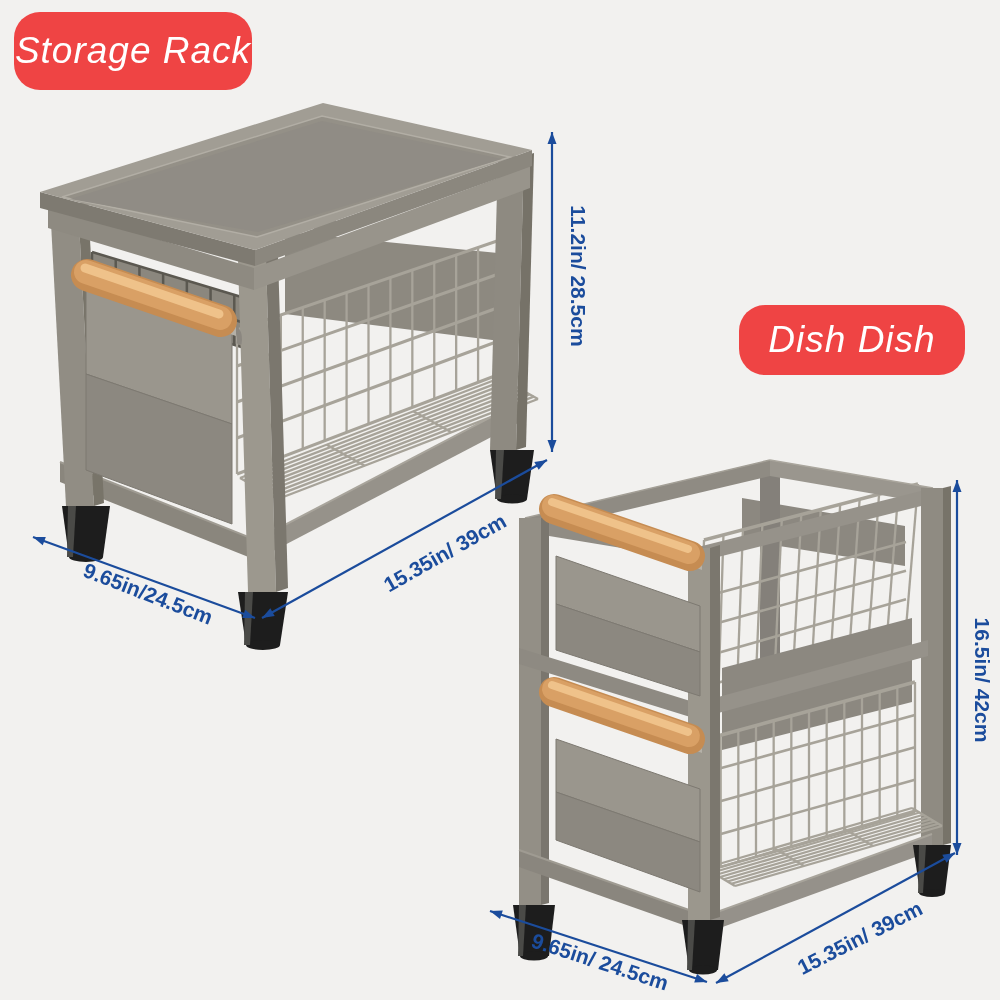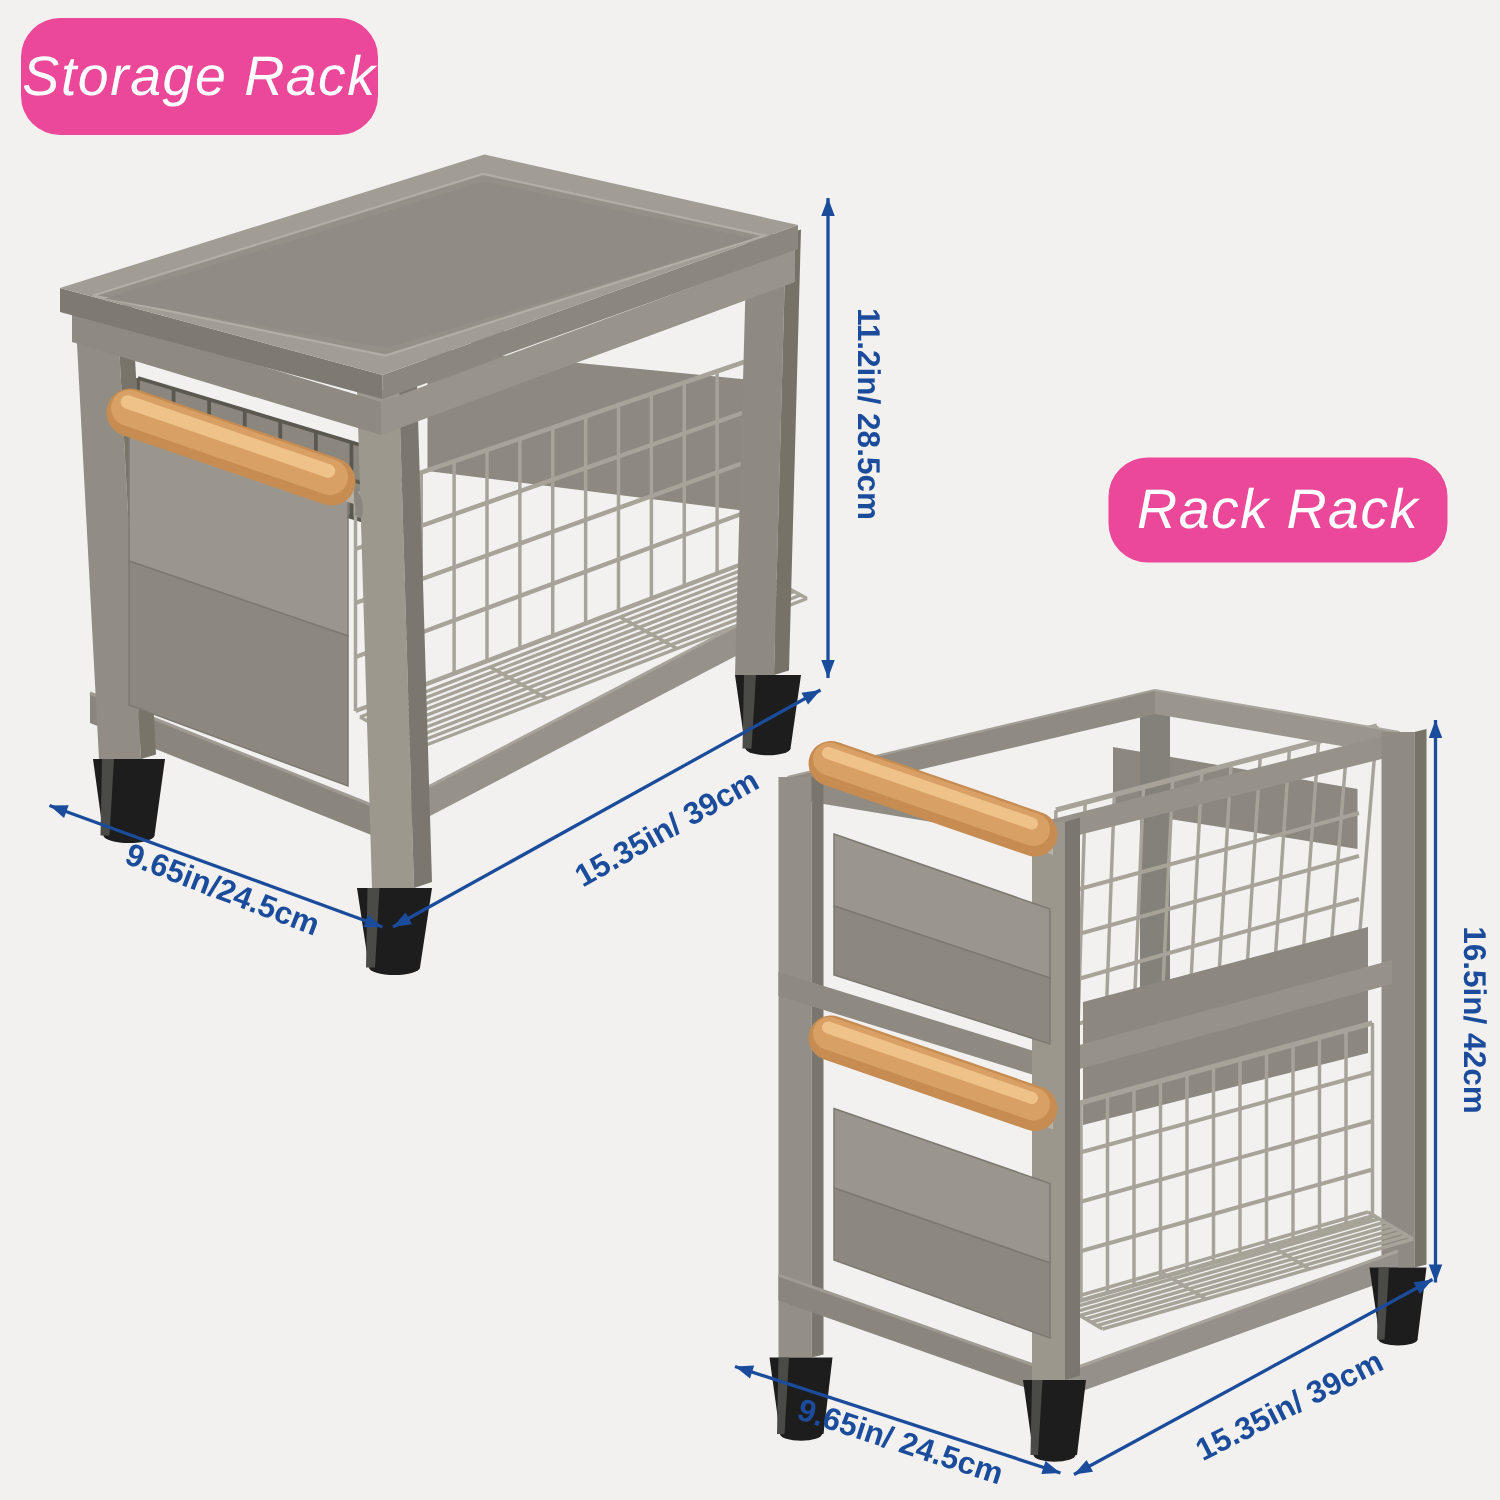--- a/index.html
+++ b/index.html
@@ -6,21 +6,21 @@
   body{font-family:"Liberation Sans", sans-serif;}
   .canvas{
     position:relative;
     width:1000px;height:1000px;
     background:#f2f1ef;
     overflow:hidden;
   }
   .scene{position:absolute;left:0;top:0;}
   .badge{
     position:absolute;
-    background:#ec4899;
+    background:#ef4444;
     color:#ffffff;
     font-style:italic;
     font-weight:500;
     display:flex;align-items:center;justify-content:center;
     border-radius:26px;
     letter-spacing:1px;
   }
   .badge.storage{left:14px;top:12px;width:238px;height:78px;font-size:37px;}
   .badge.dish{left:739px;top:305px;width:226px;height:70px;font-size:37px;}
   .dim-label{
@@ -322,21 +322,21 @@
 
     <g>
       <line x1="716" y1="983" x2="955" y2="853"></line>
       <polygon points="716,983 728.7,981.2 724.4,973.3" stroke="none"></polygon>
       <polygon points="955,853 946.6,862.7 942.3,854.8" stroke="none"></polygon>
     </g>
   </g>
 </svg>
 
 <div class="badge storage">Storage Rack</div>
-<div class="badge dish">Rack Rack</div>
+<div class="badge dish">Dish Dish</div>
 
 <div class="dim-label rot90" style="left:578px;top:276px;">11.2in/ 28.5cm</div>
 <div class="dim-label sd" style="left:148px;top:594px;">9.65in/24.5cm</div>
 <div class="dim-label sw" style="left:445px;top:553px;">15.35in/ 39cm</div>
 <div class="dim-label rot90" style="left:982px;top:680px;">16.5in/ 42cm</div>
 <div class="dim-label dd" style="left:600px;top:962px;">9.65in/ 24.5cm</div>
 <div class="dim-label dw" style="left:860px;top:938px;">15.35in/ 39cm</div>
 
 </div>
 

